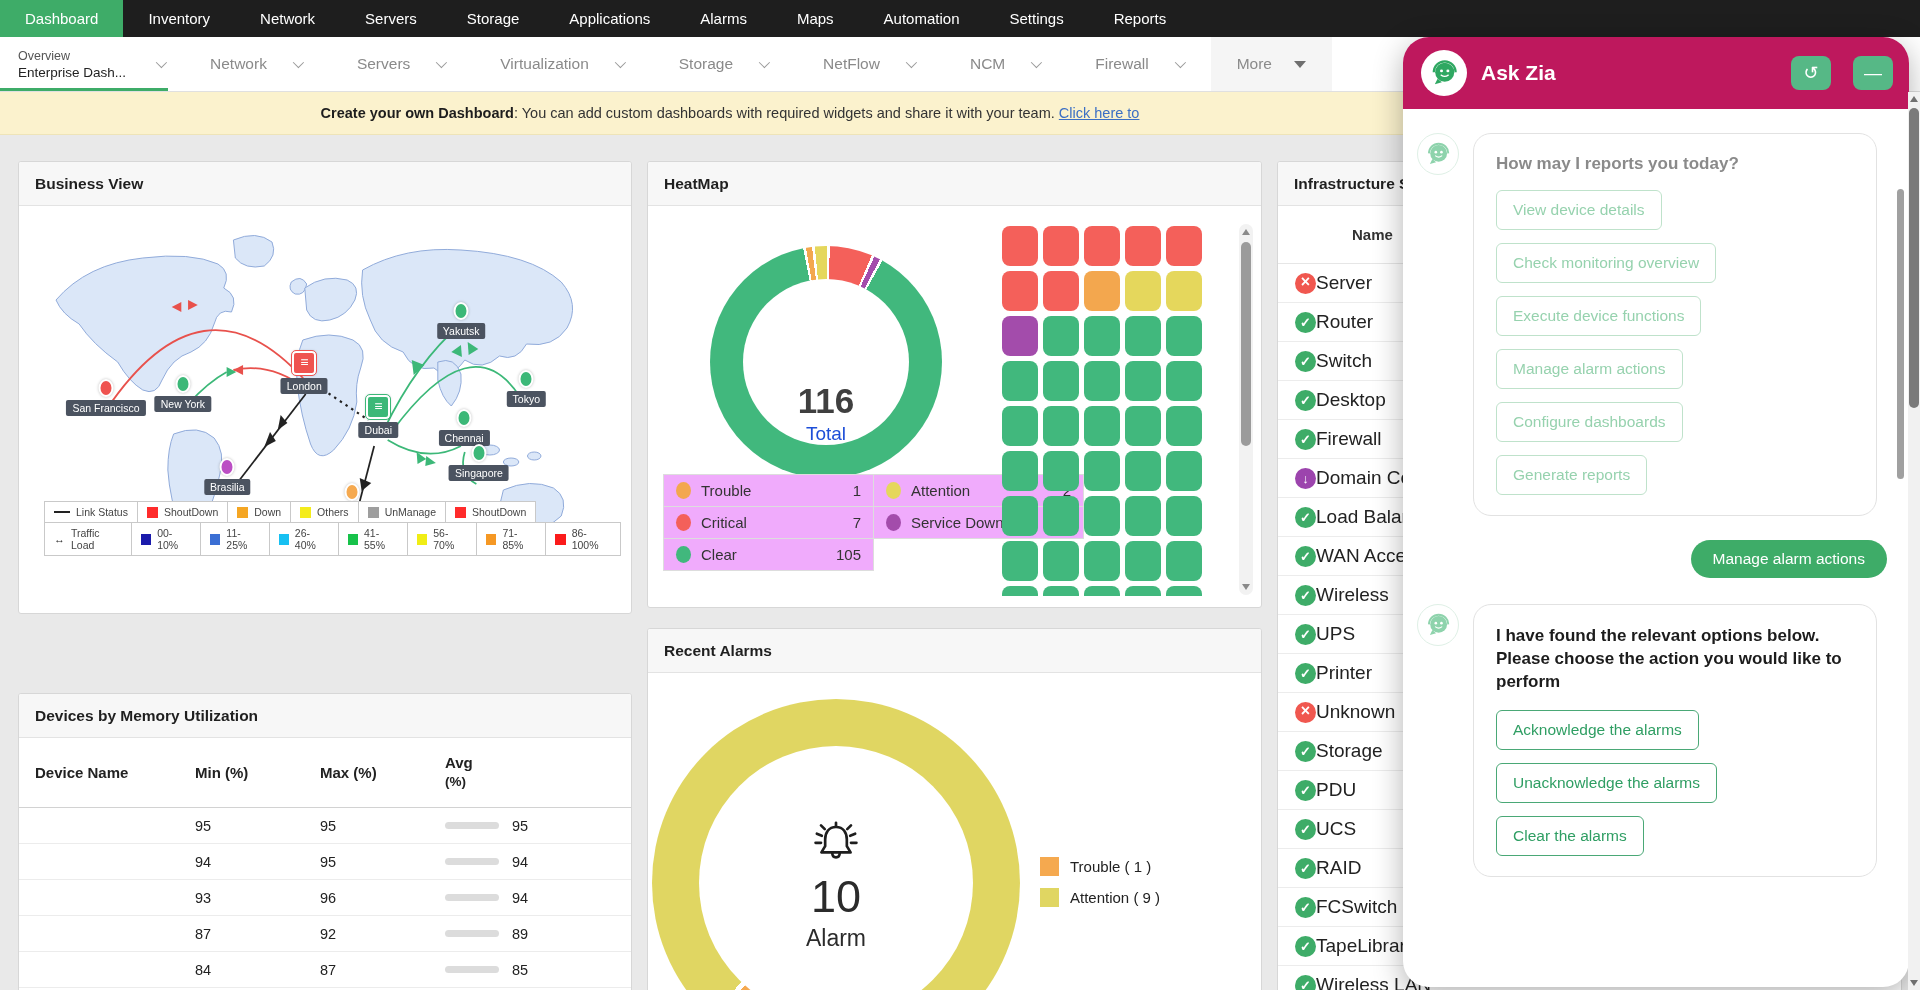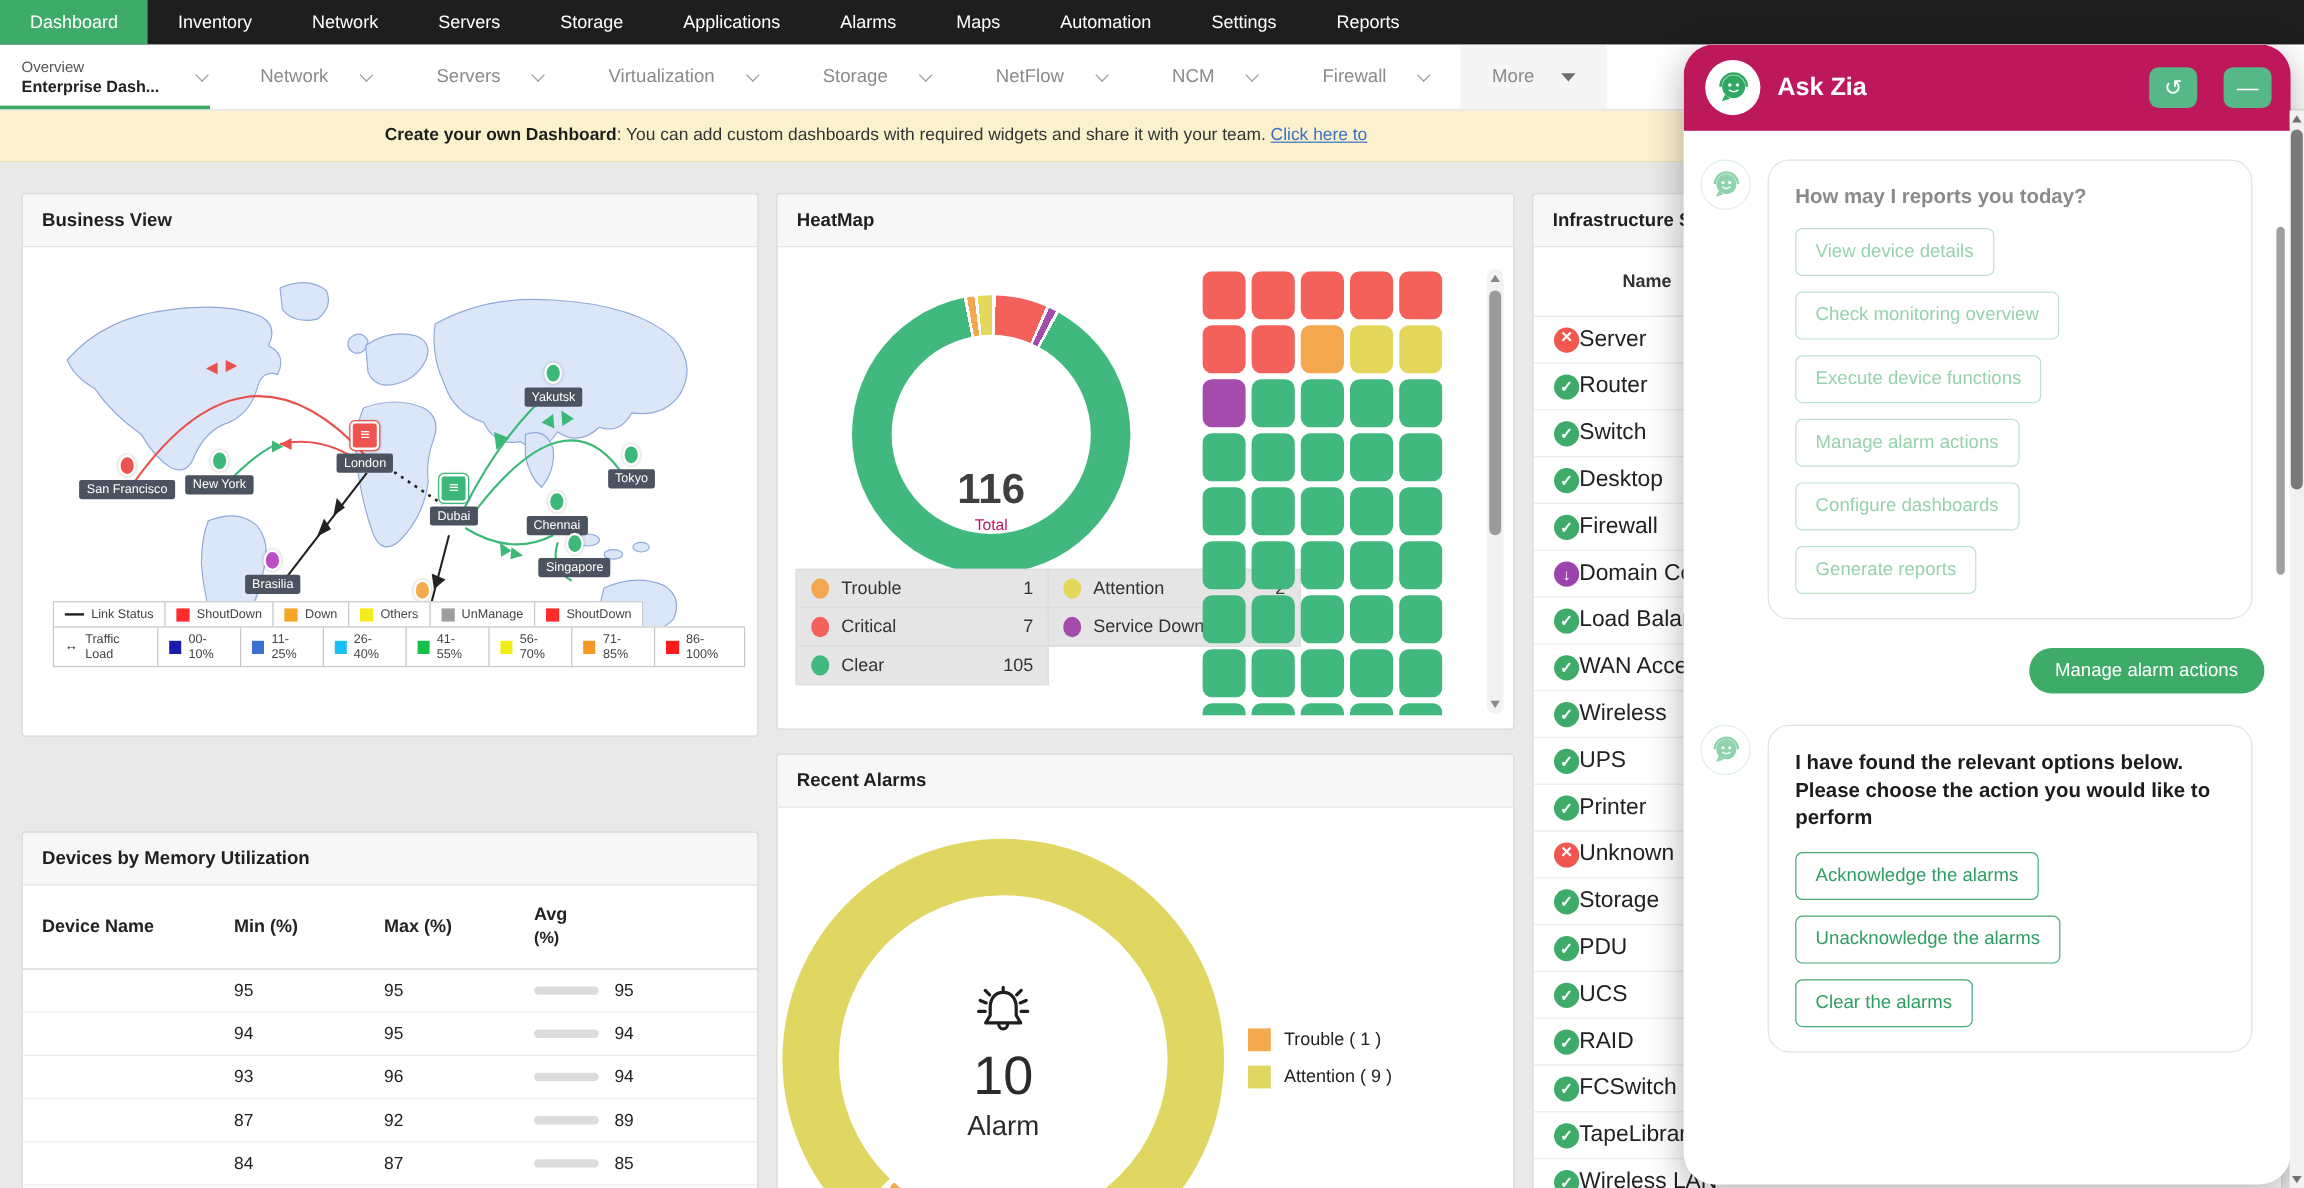--- a/index.html
+++ b/index.html
@@ -14,21 +14,21 @@
   .nav-item.active { background:#3eac68; }
   .kebab { position:absolute; right:10px; top:0; height:37px; display:flex; align-items:center;
            color:#fff; font-size:17px; font-weight:bold; letter-spacing:0; }
 
   
   .tabbar { position:absolute; left:0; top:37px; width:1920px; height:55px; background:#fff;
             border-bottom:1px solid #e0e0e0; display:flex; align-items:stretch; z-index:10; }
   .ov-tab { position:relative; display:flex; align-items:center; padding:0 18px 0 18px; }
   .ov-lines { display:flex; flex-direction:column; justify-content:center; }
   .ov-l1 { font-size:12.5px; color:#555; }
-  .ov-l2 { font-size:13.5px; color:#222; font-weight:bold; margin-top:2px; max-width:130px;
+  .ov-l2 { font-size:13.5px; color:#222; font-weight:normal; margin-top:2px; max-width:130px;
            white-space:nowrap; overflow:hidden; }
   .ov-tab::after { content:""; position:absolute; left:0; right:14px; bottom:0; height:3px; background:#3eac68; }
   .chev { width:8px; height:8px; border-right:1.6px solid #9a9a9a; border-bottom:1.6px solid #9a9a9a;
           transform:rotate(45deg) translateY(-2px); display:inline-block; margin-left:26px; }
   .ov-tab .chev { margin-left:30px; }
   .tab { display:flex; align-items:center; padding:0 28px; color:#8a8a8a; font-size:15.5px; cursor:pointer; }
   .more-tab { display:flex; align-items:center; padding:0 26px; color:#8a8a8a; font-size:15.5px; background:#f5f5f5; }
   .tri-down { width:0; height:0; border-left:6px solid transparent; border-right:6px solid transparent;
               border-top:7px solid #6f6f6f; display:inline-block; margin-left:22px; }
 
@@ -70,25 +70,25 @@
   .bv-sw { width:11px; height:11px; background:var(--clr); display:inline-block; }
   .bv-litem[data-sw="line"] .bv-sw { width:16px; height:0; border-top:2px solid #222; background:none; }
   .bv-litem[data-sw="arrow"] .bv-sw { width:auto; height:auto; background:none; font-weight:bold; color:#222; }
   .bv-litem[data-sw="arrow"] .bv-sw::before { content:"↔"; font-size:11px; }
 
   
   .hm-donut { position:absolute; left:62px; top:84px; width:232px; height:232px; border-radius:50%; }
   .hm-hole { position:absolute; inset:33px; border-radius:50%; background:#fff; display:flex;
              flex-direction:column; align-items:center; justify-content:flex-end; }
   .hm-total { font-size:35px; font-weight:600; color:#3f3f3f; }
-  .hm-total-label { font-size:13px; color:#be185d; margin-top:2px; }
+  .hm-total-label { font-size:19px; color:#1d4ed8; margin-top:2px; }
   .hm-legend { position:absolute; left:16px; top:313px; width:420px; display:grid;
                grid-template-columns:1fr 1fr; }
   .hm-cellL { display:flex; align-items:center; gap:10px; border:1px solid #ddd; margin:-1px 0 0 -1px;
-              background:#e5e5e5; padding:0 12px; height:33px; font-size:15px; color:#333; }
+              background:#f0abfc; padding:0 12px; height:33px; font-size:15px; color:#333; }
   .hm-dot { width:15px; height:17px; border-radius:50%; background:var(--clr); flex:0 0 auto; }
   .hm-name { flex:1; }
   .hm-grid { position:absolute; left:354px; top:64px; width:200px; height:370px; display:grid;
              grid-template-columns:repeat(5,1fr); grid-auto-rows:40px; gap:5px; overflow:hidden; }
   .hm-cell { border-radius:8px; }
   .hm-cell[data-status="critical"]    { background:#f4605a; }
   .hm-cell[data-status="trouble"]     { background:#f3a74e; }
   .hm-cell[data-status="attention"]   { background:#e5d75c; }
   .hm-cell[data-status="servicedown"] { background:#a34cab; }
   .hm-cell[data-status="clear"]       { background:#41b87d; }

